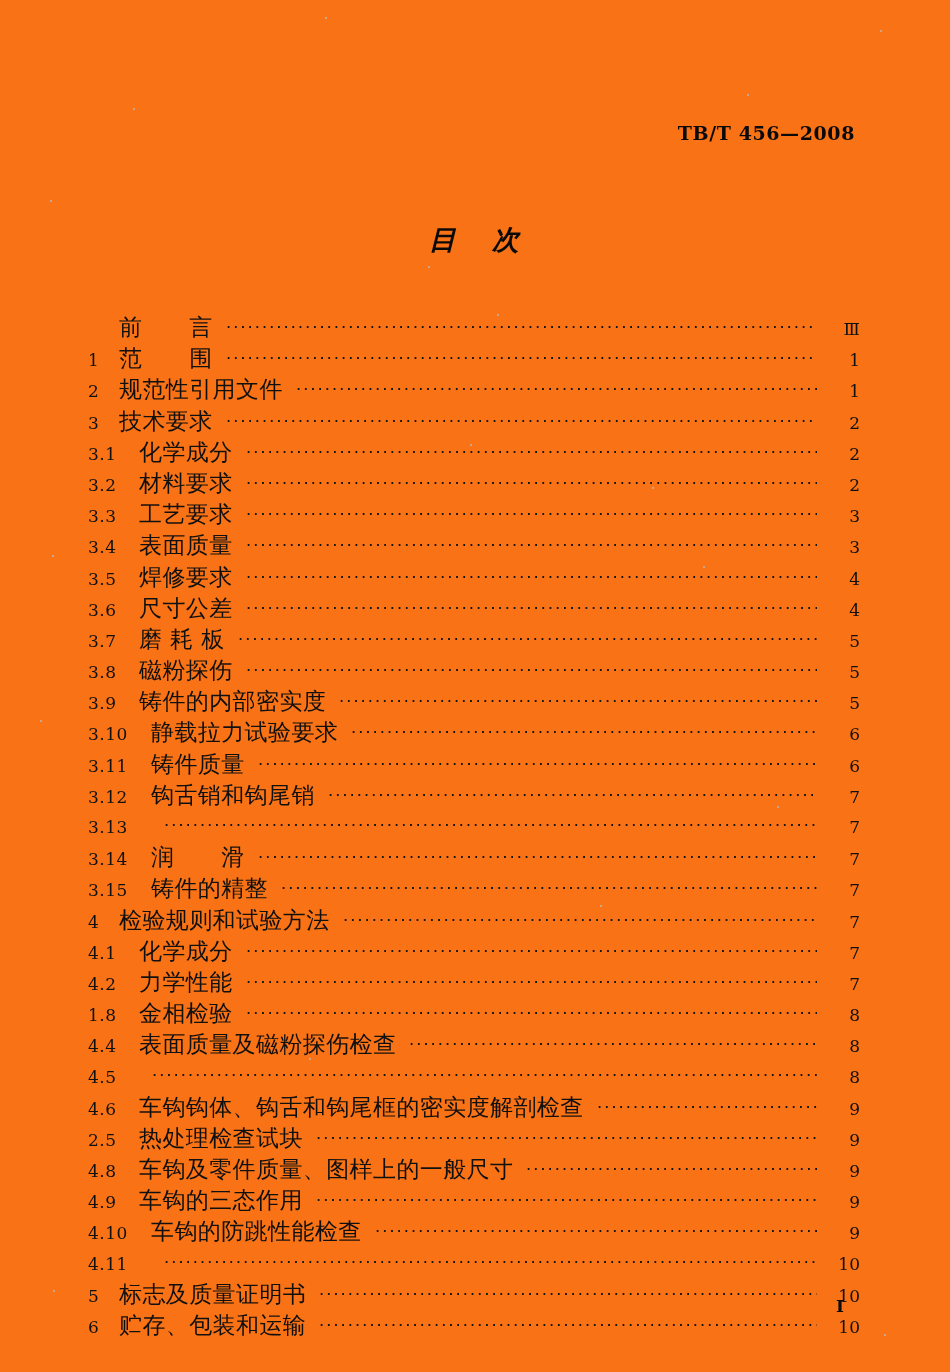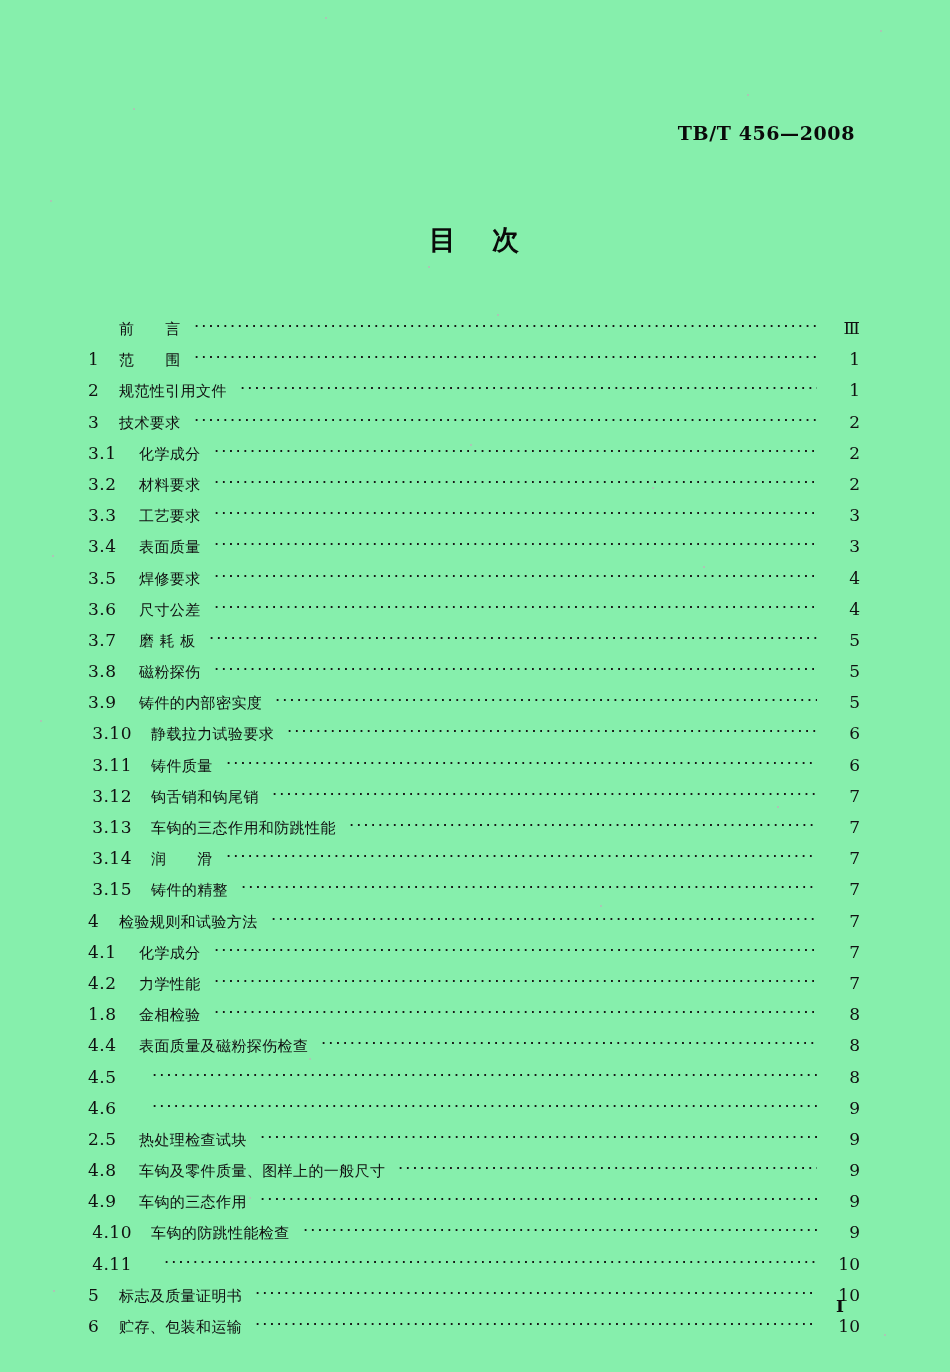--- a/index.html
+++ b/index.html
@@ -4,21 +4,21 @@
 <style>
   html, body {
     margin: 0;
     padding: 0;
     background: #ffffff;
   }
   .page {
     position: relative;
     width: 950px;
     height: 1372px;
-    background: #86efac;
+    background: #f97316;
     font-family: "DejaVu Sans", "Liberation Sans", sans-serif;
     color: #0d0d0d;
     overflow: hidden;
   }
 
   
   .speck {
     position: absolute;
     background: #b9b9b9;
     width: 2px;
@@ -41,20 +41,21 @@
     position: absolute;
     top: 222px;
     left: 0;
     width: 950px;
     text-align: center;
     font-family: "DejaVu Sans", "Liberation Sans", sans-serif;
     font-weight: bold;
     font-size: 27px;
     letter-spacing: 2px;
     color: #0a0a0a;
+    font-style: italic;
   }
   .doc-title .gap { display: inline-block; width: 34px; }
 
   .toc {
     position: absolute;
     top: 312px;
     left: 88px;
     width: 772px;
   }
 
@@ -70,30 +71,30 @@
   .toc-row.spacer-before { margin-top: 26px; }
 
   .num {
     flex: 0 0 auto;
     font-family: "DejaVu Serif", "Liberation Serif", serif;
     font-size: 17px;
     letter-spacing: 0.5px;
   }
   .num.n1 { min-width: 16px; }
   .num.n2 { min-width: 36px; }
-  .num.n3 { min-width: 44px; text-align: right; }
+  .num.n3 { min-width: 44px; }
 
   .gapA { display: inline-block; flex: 0 0 auto; }
   .gap-md { width: 15px; }
   .gap-lg { width: 19px; }
 
   .label {
     flex: 0 0 auto;
     font-family: "DejaVu Sans", "Liberation Sans", sans-serif;
-    font-size: 15px;
+    font-size: 23px;
     letter-spacing: 0.4px;
   }
 
   .leader {
     flex: 1 1 auto;
     overflow: hidden;
     margin: 0 9px 0 12px;
     position: relative;
     height: 22px;
   }
@@ -273,21 +274,20 @@
       <div class="toc-row">
         <span class="num n3">3.12</span>
         <span class="gapA gap-lg"></span>
         <span class="label">钩舌销和钩尾销</span>
         <span class="leader"></span>
         <span class="pageno">7</span>
       </div>
       <div class="toc-row">
         <span class="num n3">3.13</span>
         <span class="gapA gap-lg"></span>
-        <span class="label">车钩的三态作用和防跳性能</span>
         <span class="leader"></span>
         <span class="pageno">7</span>
       </div>
       <div class="toc-row">
         <span class="num n3">3.14</span>
         <span class="gapA gap-lg"></span>
         <span class="label">润　　滑</span>
         <span class="leader"></span>
         <span class="pageno">7</span>
       </div>
@@ -335,20 +335,21 @@
       </div>
       <div class="toc-row">
         <span class="num n2">4.5</span>
         <span class="gapA gap-md"></span>
         <span class="leader"></span>
         <span class="pageno">8</span>
       </div>
       <div class="toc-row">
         <span class="num n2">4.6</span>
         <span class="gapA gap-md"></span>
+        <span class="label">车钩钩体、钩舌和钩尾框的密实度解剖检查</span>
         <span class="leader"></span>
         <span class="pageno">9</span>
       </div>
       <div class="toc-row">
         <span class="num n2">2.5</span>
         <span class="gapA gap-md"></span>
         <span class="label">热处理检查试块</span>
         <span class="leader"></span>
         <span class="pageno">9</span>
       </div>

